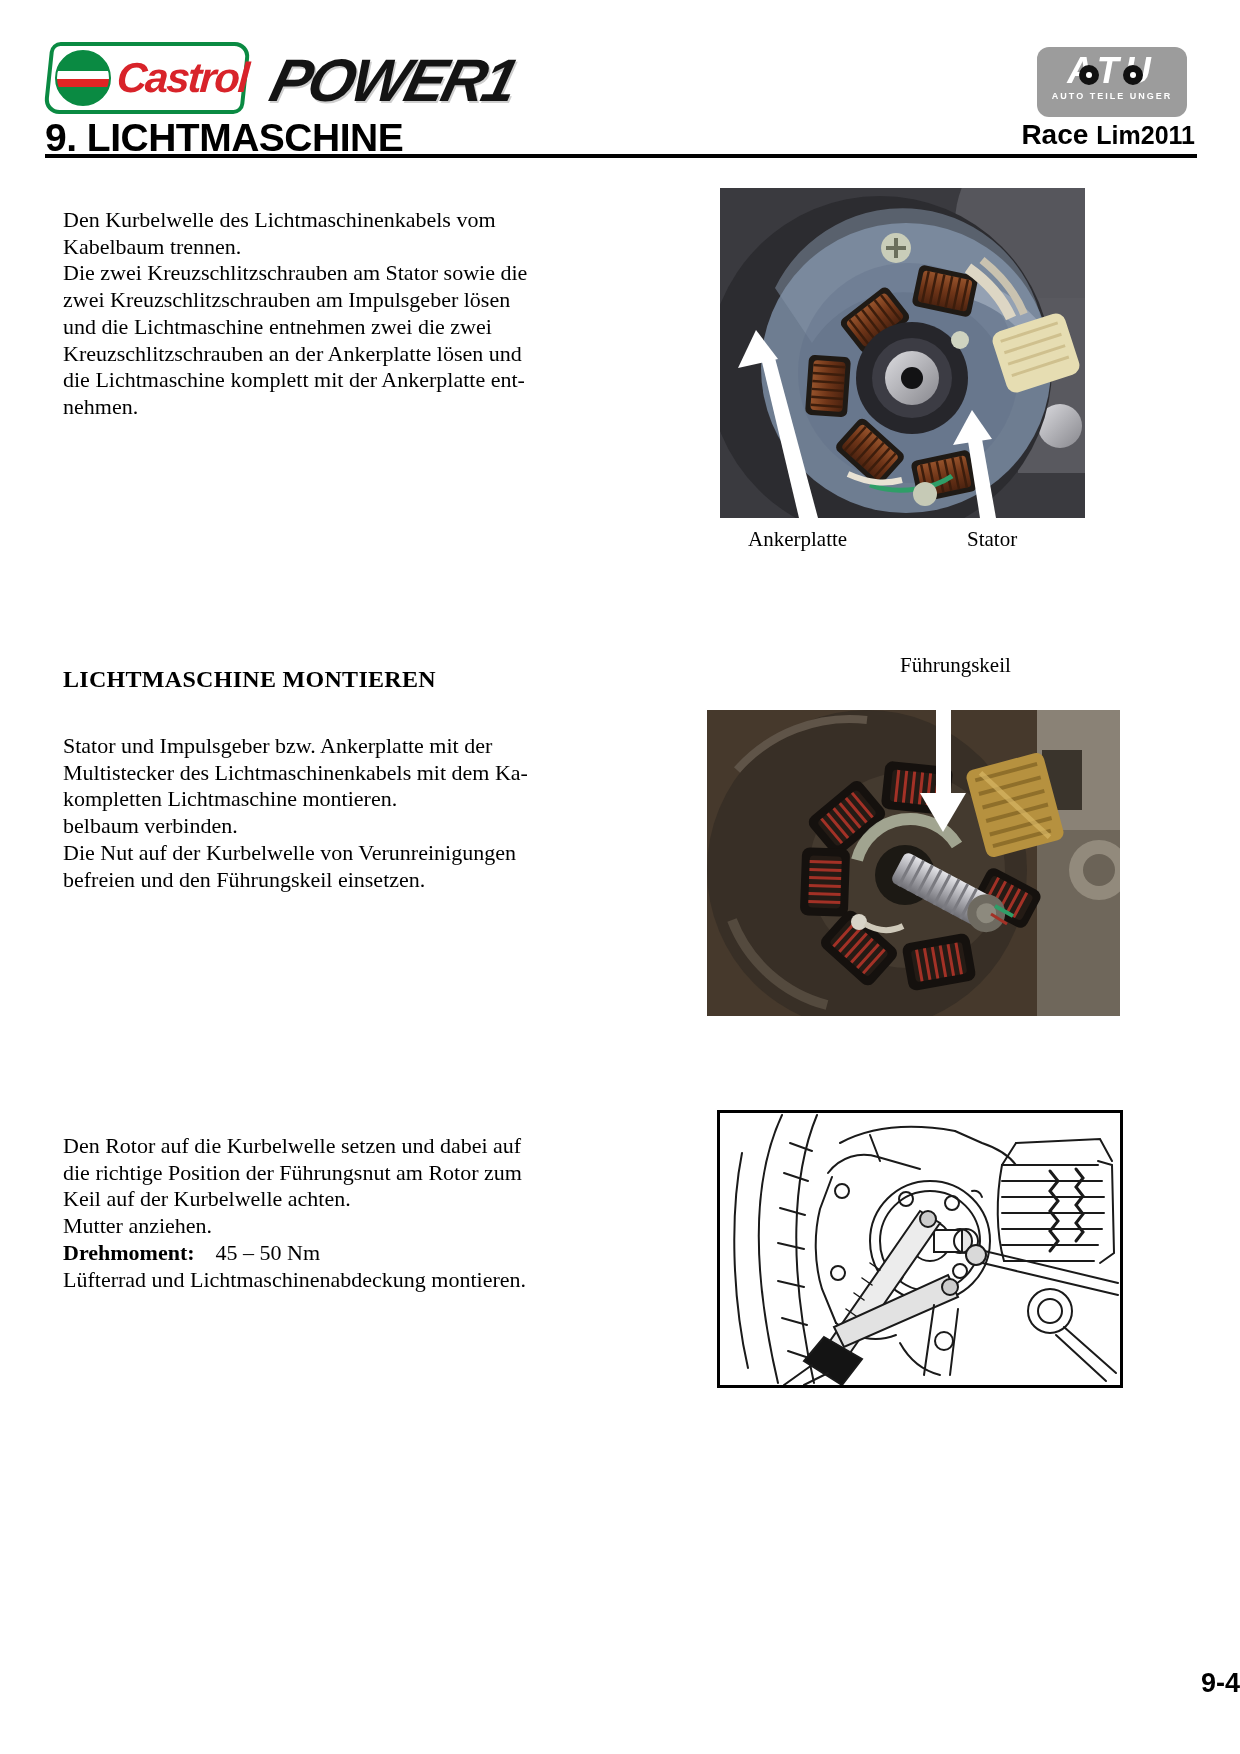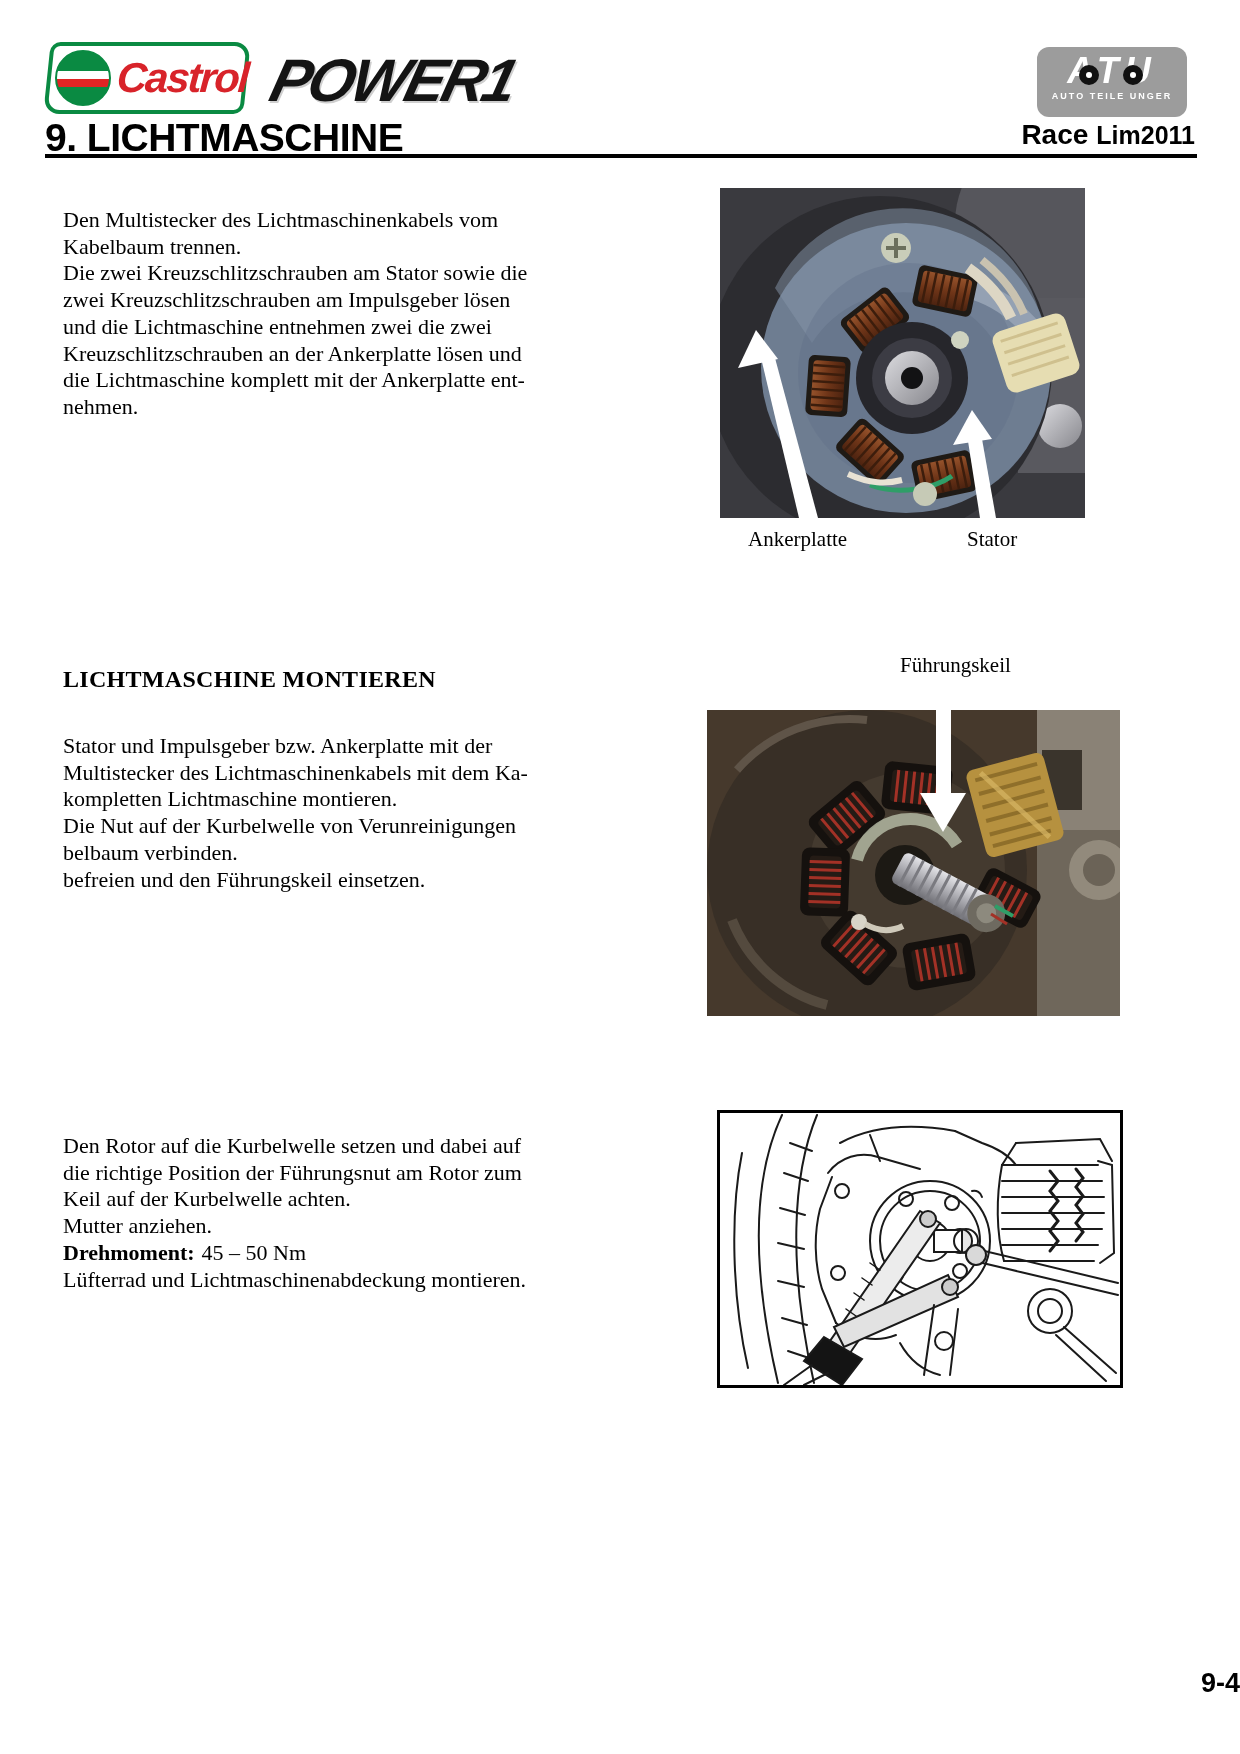--- a/index.html
+++ b/index.html
@@ -34,21 +34,21 @@
   .chapter-title{position:absolute;left:45px;top:116px;font-family:"Liberation Sans",sans-serif;
         font-weight:bold;font-size:39px;letter-spacing:-0.5px;}
   .model-title{position:absolute;right:45px;top:119px;font-family:"Liberation Sans",sans-serif;
         font-weight:bold;}
   .model-name{font-size:28px;margin-top:28px;} .model-code{font-size:25px;margin-left:8px;}
   .header-rule{position:absolute;left:45px;width:1152px;top:154px;height:4px;background:#000;}
 
   
   .para{position:absolute;width:560px;}
   .line{white-space:nowrap;font-size:22px;line-height:26.7px;}
-  .b{font-weight:bold;margin-right:7px;}
+  .b{font-weight:bold;margin-right:21px;}
   .para-remove{left:63px;top:207px;}
   .para-mount{left:63px;top:733px;}
   .para-rotor{left:63px;top:1133px;}
   .section-heading{position:absolute;left:63px;top:666px;font-weight:bold;font-size:24px;
         letter-spacing:0.3px;white-space:nowrap;}
 
   .caption{position:absolute;font-size:21px;white-space:nowrap;}
   .cap-ankerplatte{left:748px;top:527px;}
   .cap-stator{left:967px;top:527px;}
   .cap-fuehrung{left:900px;top:653px;}
@@ -83,21 +83,21 @@
     <div class="atu-sub">AUTO TEILE UNGER</div>
   </div>
 
   <div class="chapter-title">9. LICHTMASCHINE</div>
   <div class="model-title">
     <span class="model-name">Race</span><span class="model-code">Lim2011</span>
   </div>
   <div class="header-rule"></div>
 
   <div class="para para-remove">
-    <div class="line">Den Multistecker des Lichtmaschinenkabels vom</div>
+    <div class="line">Den Kurbelwelle des Lichtmaschinenkabels vom</div>
     <div class="line">Kabelbaum trennen.</div>
     <div class="line">Die zwei Kreuzschlitzschrauben am Stator sowie die</div>
     <div class="line">zwei Kreuzschlitzschrauben am Impulsgeber lösen</div>
     <div class="line">und die Lichtmaschine entnehmen zwei die zwei</div>
     <div class="line">Kreuzschlitzschrauben an der Ankerplatte lösen und</div>
     <div class="line">die Lichtmaschine komplett mit der Ankerplatte ent-</div>
     <div class="line">nehmen.</div>
   </div>
 
   <svg class="photo1" viewBox="0 0 365 330">
@@ -177,22 +177,22 @@
   <div class="caption cap-ankerplatte">Ankerplatte</div>
   <div class="caption cap-stator">Stator</div>
 
   <div class="section-heading">LICHTMASCHINE MONTIEREN</div>
   <div class="caption cap-fuehrung">Führungskeil</div>
 
   <div class="para para-mount">
     <div class="line">Stator und Impulsgeber bzw. Ankerplatte mit der</div>
     <div class="line">Multistecker des Lichtmaschinenkabels mit dem Ka-</div>
     <div class="line">kompletten Lichtmaschine montieren.</div>
+    <div class="line">belbaum verbinden.</div>
     <div class="line">Die Nut auf der Kurbelwelle von Verunreinigungen</div>
-    <div class="line">belbaum verbinden.</div>
     <div class="line">befreien und den Führungskeil einsetzen.</div>
   </div>
 
   <svg class="photo2" viewBox="0 0 413 306">
     <defs>
       <linearGradient id="shaft2" x1="0" y1="0" x2="0" y2="1">
         <stop offset="0" stop-color="#e4e4e8"></stop>
           <stop offset="0.5" stop-color="#a9a9af"></stop>
           <stop offset="1" stop-color="#6f6f75"></stop>
       </linearGradient>

